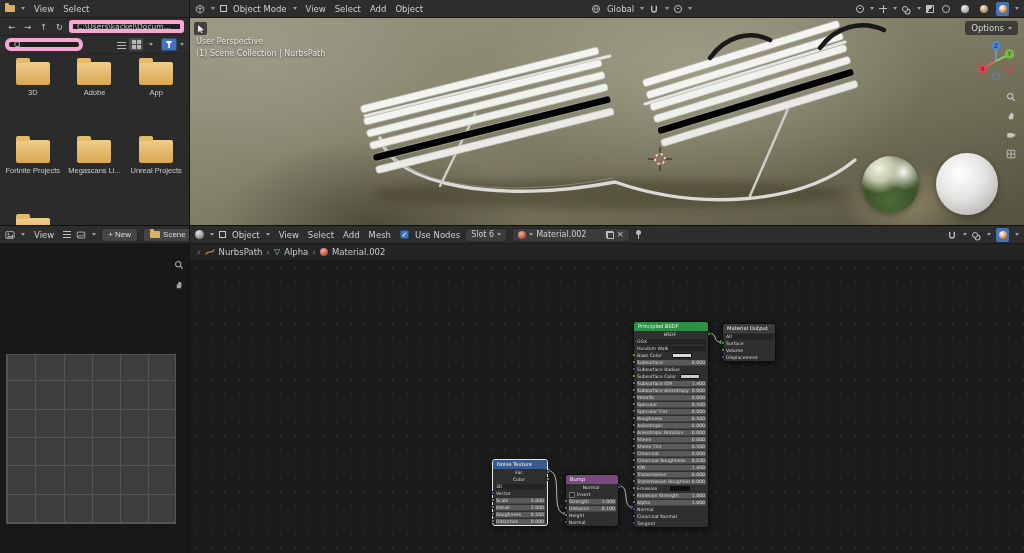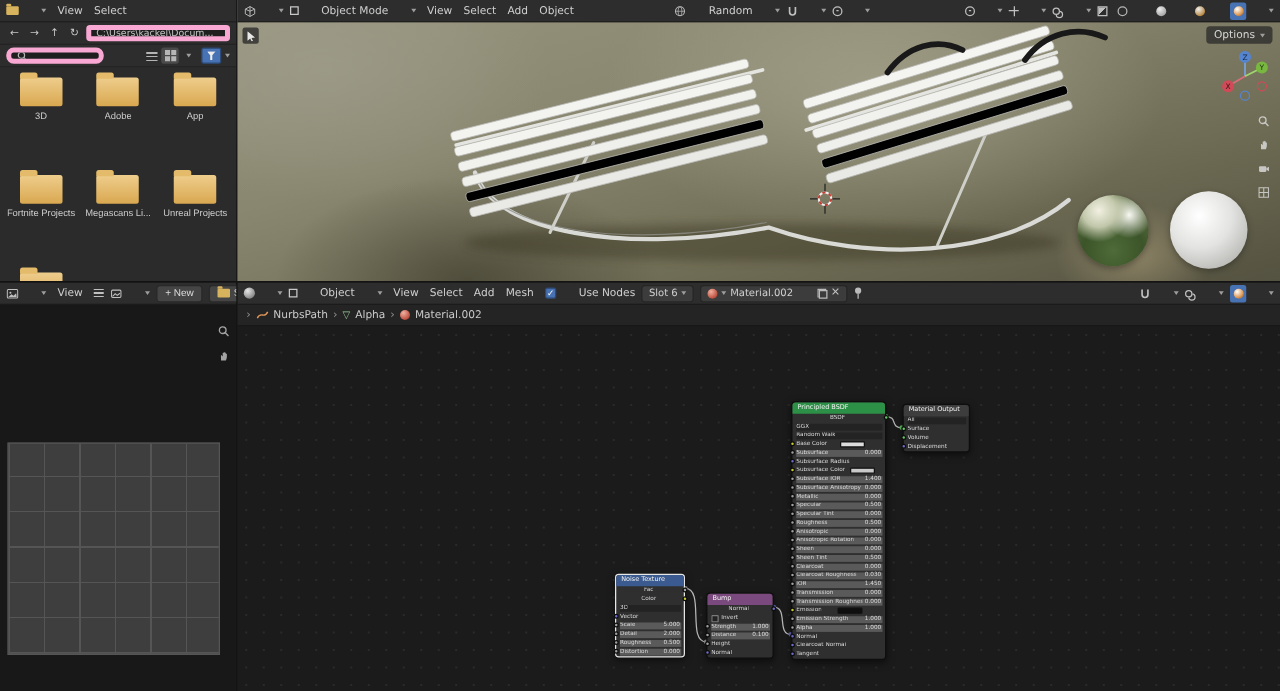--- a/index.html
+++ b/index.html
@@ -7,21 +7,21 @@
   body{font-family:"DejaVu Sans","Liberation Sans",sans-serif;background:#111;color:#d4d4d4;overflow:hidden}
   #app{position:relative;width:868px;height:553px;background:#1a1a1a}
   .area{position:absolute;overflow:hidden}
 
   
   .hdr{height:18px;display:flex;align-items:center;gap:5px;background:#2d2d2d;border-bottom:1px solid #1b1b1b;padding:0 5px;font-size:8.5px;color:#cfcfcf}
   .menubar{display:flex;gap:1px}
   .menu-item{padding:1px 4px;border-radius:2px;white-space:nowrap;cursor:default}
   .caret{width:0;height:0;border-left:2.5px solid transparent;border-right:2.5px solid transparent;border-top:3.5px solid #9d9d9d;display:inline-block;flex:none}
   .spacer{flex:1}
-  .icon-btn{display:inline-flex;align-items:center;gap:18px}
+  .icon-btn{display:inline-flex;align-items:center;gap:6px}
   .btn{display:inline-flex;align-items:center;gap:3px;background:#454545;border:1px solid #292929;border-radius:3px;color:#ddd;font-size:8px;height:14px;padding:0 6px;white-space:nowrap}
   .pill{display:inline-flex;align-items:center;gap:3px;background:#3c3c3c;border:1px solid #262626;border-radius:3px;padding:0 5px;height:14px;font-size:8px;white-space:nowrap}
   .ico{width:10px;height:10px;flex:none}
 
   
   .mini-folder{width:10px;height:7px;background:#d8b35e;border-radius:1px;position:relative;flex:none}
   .mini-folder::before{content:"";position:absolute;top:-2px;left:0;width:4px;height:2px;background:#d8b35e;border-radius:1px 1px 0 0}
   .i-bars{width:8px;height:7px;background:repeating-linear-gradient(0deg,#c0c0c0 0 1px,transparent 1px 3px);flex:none}
   .i-lines{width:9px;height:8px;background:repeating-linear-gradient(0deg,#b5b5b5 0 1.2px,transparent 1.2px 3px)}
   .i-cells{width:9px;height:9px;background-image:linear-gradient(#b5b5b5,#b5b5b5),linear-gradient(#b5b5b5,#b5b5b5),linear-gradient(#b5b5b5,#b5b5b5),linear-gradient(#b5b5b5,#b5b5b5);background-size:4px 4px;background-position:0 0,5px 0,0 5px,5px 5px;background-repeat:no-repeat}
@@ -285,21 +285,21 @@
           <span class="menu-item">Add</span>
           <span class="menu-item">Object</span>
         </nav>
       <span class="spacer"></span>
       <span class="icon-btn">
         <svg class="ico" viewBox="0 0 12 12">
             <circle cx="6" cy="6" r="4.3" fill="none" stroke="#c0c0c0"></circle>
             <ellipse cx="6" cy="6" rx="1.9" ry="4.3" fill="none" stroke="#c0c0c0" stroke-width=".7"></ellipse>
             <line x1="1.7" y1="6" x2="10.3" y2="6" stroke="#c0c0c0" stroke-width=".7"></line>
           </svg>
-        <span>Random</span>
+        <span>Global</span>
         <span class="caret"></span>
       </span>
       <span class="icon-btn">
         <svg class="ico" viewBox="0 0 12 12">
             <path d="M3.2,2 L3.2,6.8 a2.8,2.8 0 0 0 5.6,0 L8.8,2" fill="none" stroke="#c0c0c0" stroke-width="1.6"></path>
           </svg>
         <span class="caret"></span>
       </span>
       <span class="icon-btn">
         <span class="i-prop"></span>
@@ -377,20 +377,24 @@
         <g>
           <line x1="470" y1="129" x2="470" y2="136" stroke="#222" stroke-width="1"></line>
           <line x1="470" y1="146" x2="470" y2="153" stroke="#222" stroke-width="1"></line>
           <line x1="458" y1="141" x2="465" y2="141" stroke="#222" stroke-width="1"></line>
           <line x1="475" y1="141" x2="482" y2="141" stroke="#222" stroke-width="1"></line>
           <circle cx="470" cy="141" r="5" fill="none" stroke="#f0f0f0" stroke-width="1.6"></circle>
           <circle cx="470" cy="141" r="5" fill="none" stroke="#c43d33" stroke-width="1.6" stroke-dasharray="2.6 2.6"></circle>
         </g>
       </svg>
 
+      <div class="vp-overlay">
+        <div>User Perspective</div>
+        <div>(1) Scene Collection | NurbsPath</div>
+      </div>
 
       <span class="tool-btn">
         <svg width="8" height="8" viewBox="0 0 8 8">
             <path d="M1,0 L7,5 L4.2,5.4 L5.5,8 L4.2,8 L3.2,5.8 L1,7.5 Z" fill="#e8e8e8"></path>
           </svg>
       </span>
 
       <div class="options">
         <span>Options</span>
         <span class="caret"></span>

